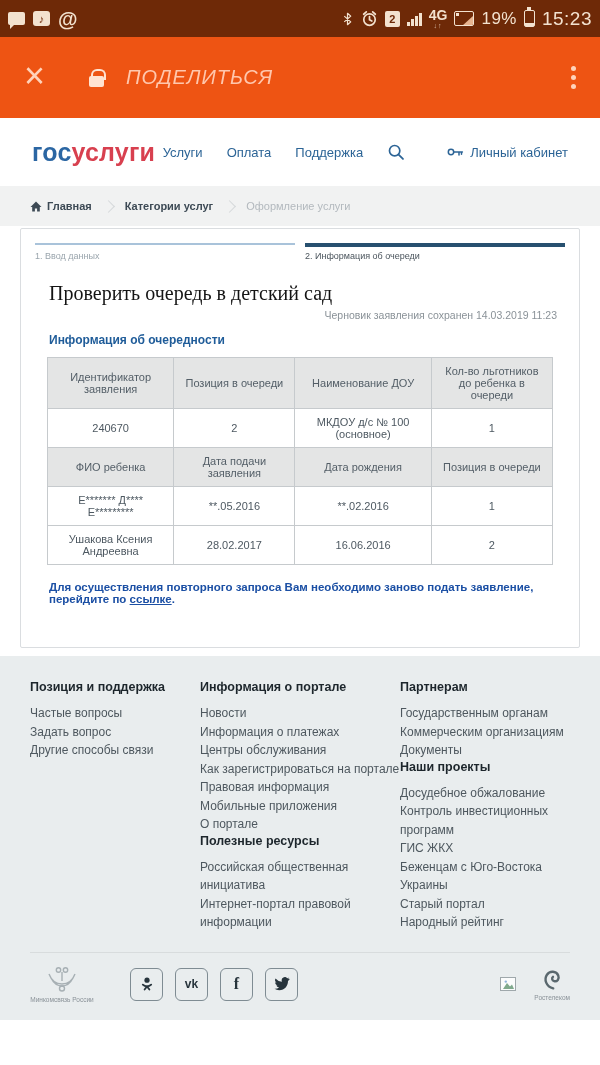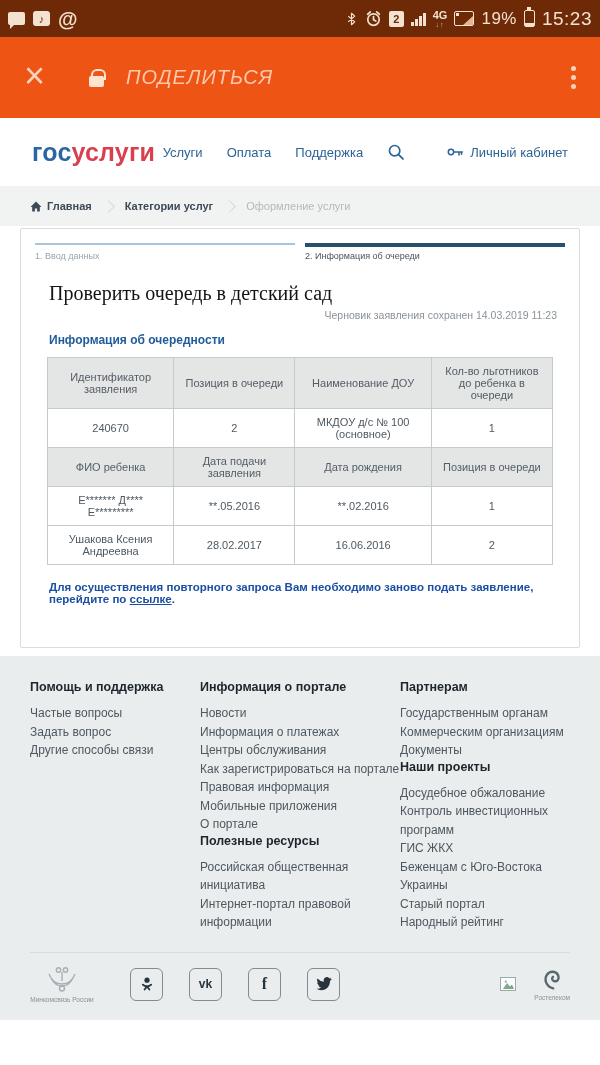--- a/index.html
+++ b/index.html
@@ -11,21 +11,21 @@
   .sb-left { display:flex; align-items:center; gap:8px; }
   .sb-right { margin-left:auto; display:flex; align-items:center; gap:7px; }
   .sb-chat { width:17px; height:13px; background:#f3e2cf; border-radius:2px; position:relative; }
   .sb-chat::after { content:""; position:absolute; left:2px; bottom:-4px; border:4px solid transparent; border-top-color:#f3e2cf; border-left-color:#f3e2cf; }
   .sb-music { width:17px; height:15px; background:#f3e2cf; border-radius:3px; color:#6e2907; font-size:11px; font-weight:bold; display:flex; align-items:center; justify-content:center; }
   .sb-at { font-size:20px; font-weight:600; line-height:1; }
   .sb-sim { min-width:15px; height:16px; background:#f3e2cf; border-radius:2px; color:#6e2907; font-size:11px; font-weight:bold; display:flex; align-items:center; justify-content:center; padding:0 2px; }
   .sb-bars { display:flex; align-items:flex-end; gap:1px; height:14px; }
   .sb-bars i { width:3px; background:#f3e2cf; display:block; }
   .sb-4g { display:flex; flex-direction:column; align-items:center; line-height:1; }
-  .sb-4g .g { font-size:11px; font-weight:bold; }
+  .sb-4g .g { font-size:14px; font-weight:bold; }
   .sb-4g .arr { font-size:7px; opacity:.75; letter-spacing:1px; }
   .sb-shot { width:20px; height:15px; border:1.5px solid #f3e2cf; border-radius:2px; position:relative; overflow:hidden; }
   .sb-shot::after { content:""; position:absolute; right:-1px; bottom:-1px; border-left:12px solid transparent; border-bottom:11px solid #e8b48f; }
   .sb-shot::before { content:""; position:absolute; left:1px; top:1px; width:3px; height:3px; background:#f3e2cf; }
   .sb-batt { width:11px; height:17px; border:1.5px solid #f3e2cf; border-radius:2px; position:relative; }
   .sb-batt::before { content:""; position:absolute; top:-4px; left:2px; width:4px; height:2.5px; background:#f3e2cf; }
   .sb-batt::after { content:""; position:absolute; bottom:0; left:0; right:0; height:3px; background:#f3e2cf; }
   .sb-text { font-size:17px; letter-spacing:.5px; }
   .sb-time { font-size:19px; letter-spacing:.5px; }
 
@@ -77,21 +77,21 @@
   .footer { background:#e9edee; margin-top:8px; padding:24px 30px 16px; }
   .f-cols { display:grid; grid-template-columns:170px 200px 1fr; }
   .f-head { font-size:12.5px; font-weight:bold; color:#1d262c; margin-bottom:10px; }
   .f-head.gap { }
   .f-link { display:block; font-size:12px; color:#4e585f; line-height:18.5px; text-decoration:none; cursor:pointer; }
   .f-divider { border:none; border-top:1px solid #d8dcdd; margin:20px 0 0; }
   .f-bottom { display:flex; align-items:center; padding-top:12px; }
   .agency { display:flex; flex-direction:column; align-items:center; width:64px; }
   .agency .cap { font-size:6.5px; color:#8a9298; text-align:center; line-height:1.4; margin-top:2px; }
   .copyright { font-size:11px; color:#55606a; line-height:1.5; margin-left:10px; }
-  .socials { display:flex; gap:26px; margin-left:36px; }
+  .socials { display:flex; gap:12px; margin-left:36px; }
   .soc-btn { width:33px; height:33px; border:1px solid #7f8c93; border-radius:6px; display:flex; align-items:center; justify-content:center; color:#27343c; cursor:pointer; background:transparent; }
   .soc-btn .txt { font-weight:bold; font-size:12px; }
   .soc-btn .txt.f { font-size:16px; font-family:"Liberation Serif",serif; }
   .f-right { margin-left:auto; display:flex; align-items:center; gap:18px; }
   .broken-img { width:16px; height:14px; border:1px solid #9fa8ab; background:#fbfcfc; display:flex; align-items:center; justify-content:center; }
   .rt { display:flex; flex-direction:column; align-items:center; }
   .rt .cap { font-size:6.5px; color:#8a9298; margin-top:2px; }
 </style>
 </head>
 <body>
@@ -232,21 +232,21 @@
     </table>
 
   <div class="note">
     <span>Для осуществления повторного запроса Вам необходимо заново подать заявление, перейдите по </span><a>ссылке</a><span>.</span>
   </div>
 </div>
 
 <div class="footer">
   <div class="f-cols">
     <div>
-      <div class="f-head">Помощь и поддержка</div>
+      <div class="f-head">Позиция и поддержка</div>
       <a class="f-link">Частые вопросы</a>
       <a class="f-link">Задать вопрос</a>
       <a class="f-link">Другие способы связи</a>
     </div>
     <div>
       <div class="f-head">Информация о портале</div>
       <a class="f-link">Новости</a>
       <a class="f-link">Информация о платежах</a>
       <a class="f-link">Центры обслуживания</a>
       <a class="f-link">Как зарегистрироваться на портале</a>

